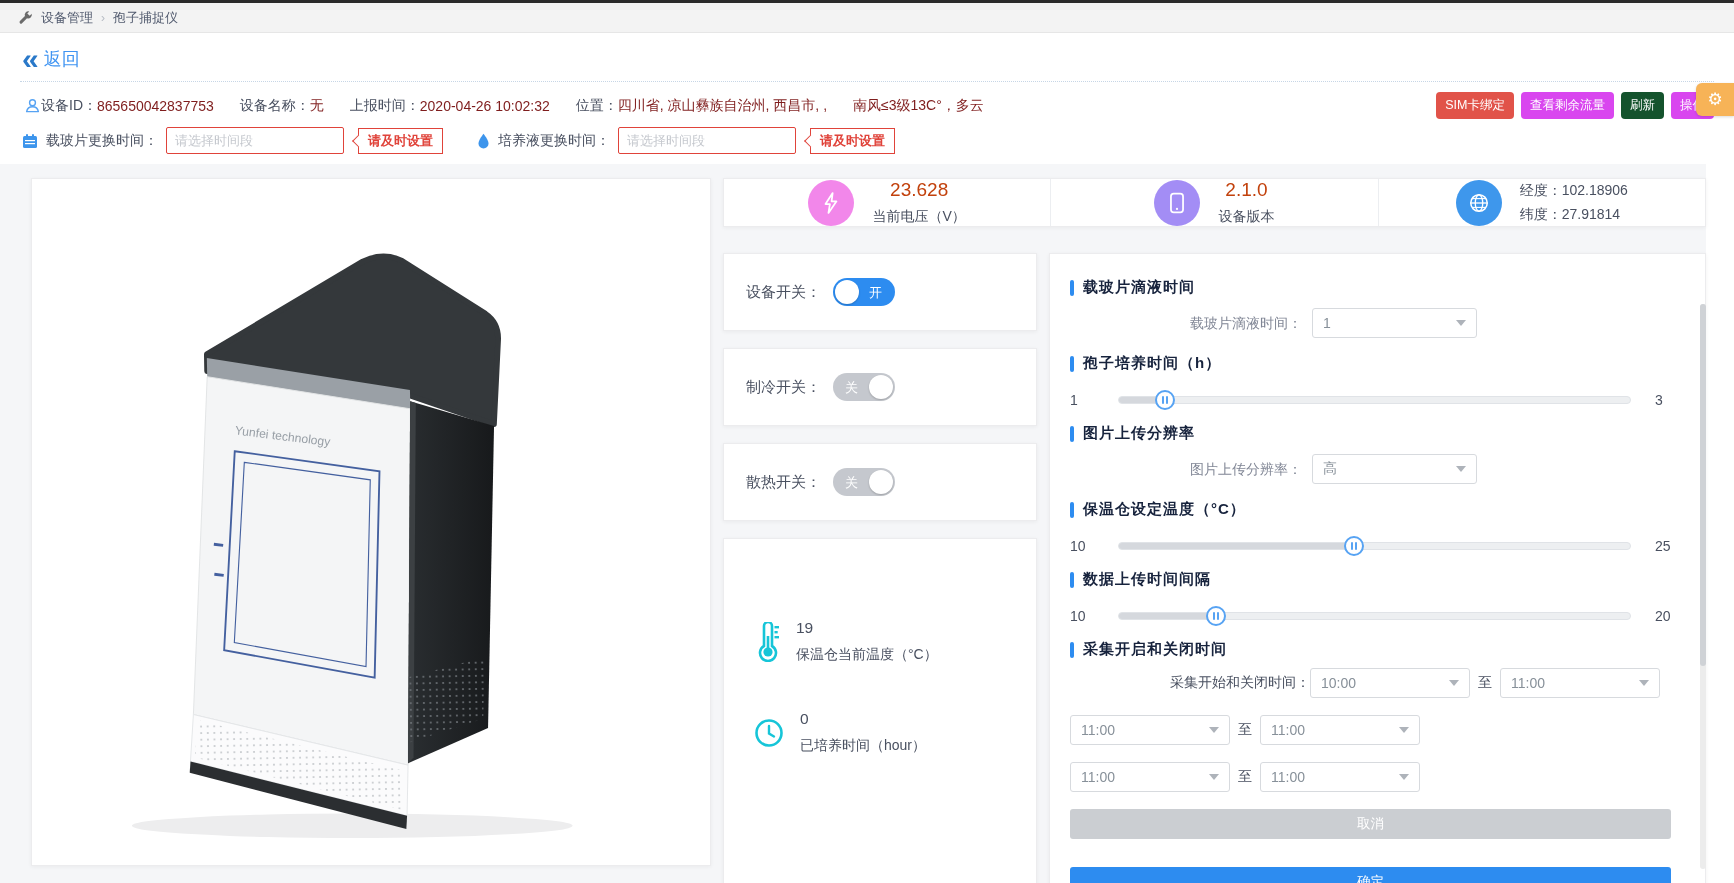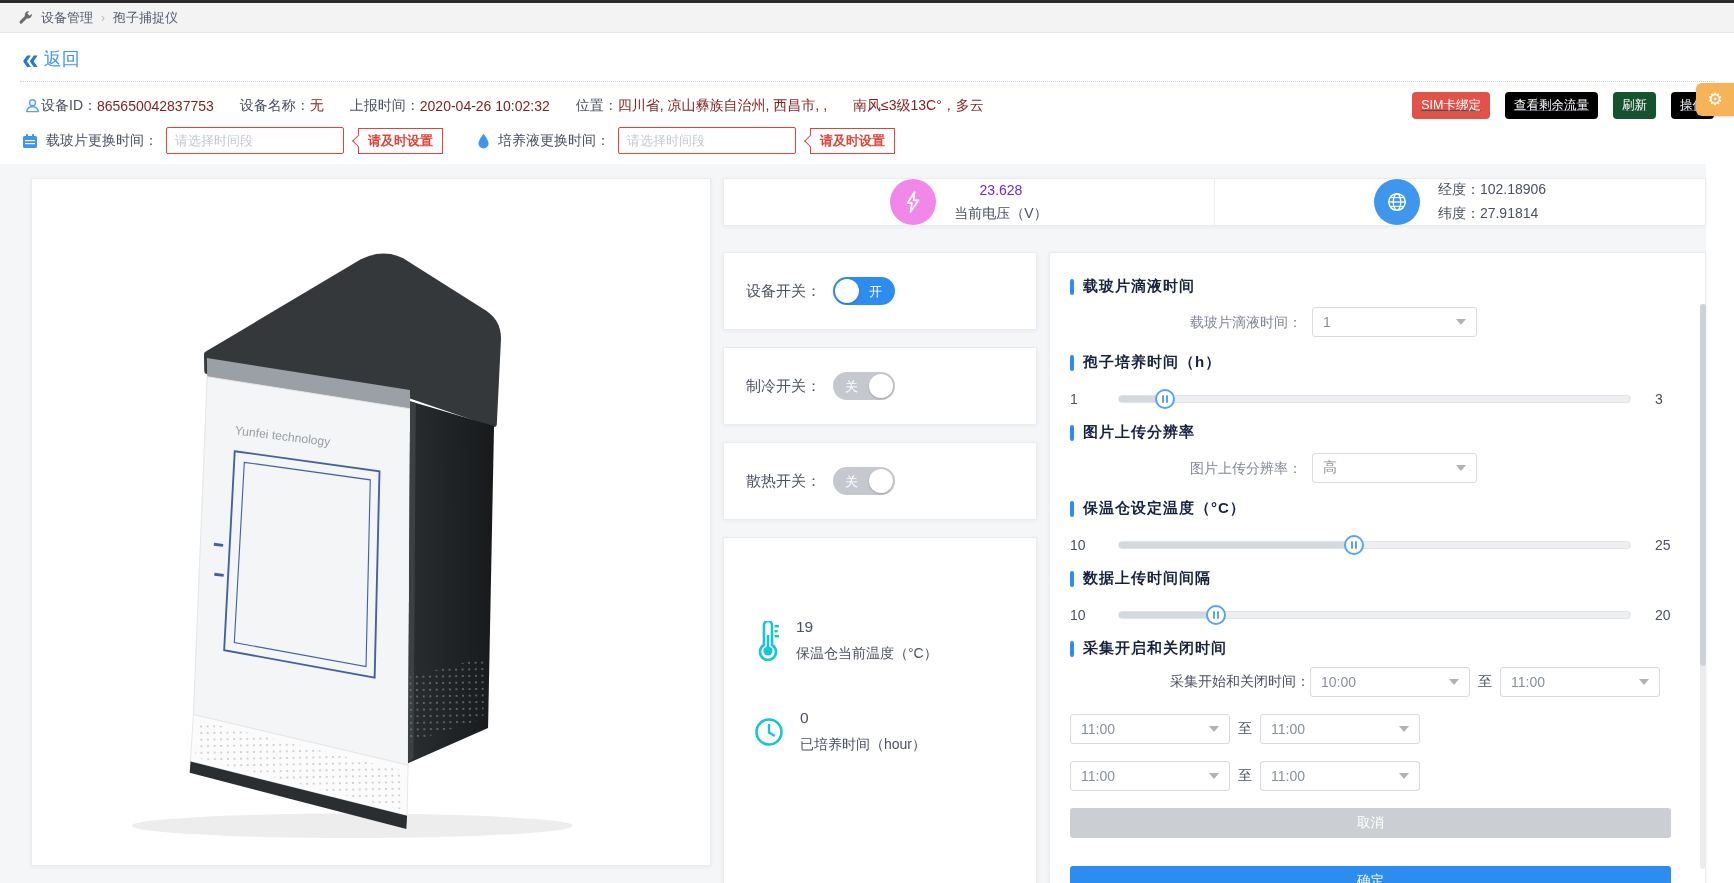--- a/index.html
+++ b/index.html
@@ -20,25 +20,25 @@
   .backrow .backtxt { color:#3f94f2; font-size:18px; }
   .gearbtn { position:absolute; right:0; top:50px; width:38px; height:33px; background:#f7b357;
     border-radius:6px 0 0 6px; display:flex; align-items:center; justify-content:center;
     color:#fff; font-size:17px; cursor:pointer; box-shadow:0 1px 3px rgba(0,0,0,.15); }
   .dotted { border-top:1px dotted #c7d6e6; margin:4px 0 0 0; }
 
   .inforow { display:flex; align-items:center; gap:26px; margin-top:10px; padding-left:4px; }
   .inforow .item { display:flex; align-items:center; white-space:nowrap; }
   .lbl { color:#495060; }
   .val { color:#7f1d1d; }
-  .hbtns { margin-left:auto; display:flex; gap:15px;text-decoration:underline; }
+  .hbtns { margin-left:auto; display:flex; gap:7px; }
   .hbtn { border:none; color:#fff; font-size:12.5px; padding:5px 9px; border-radius:4px; cursor:pointer;
     font-family:inherit; }
   .hbtn.red { background:#e15349; }
-  .hbtn.blue { background:#000000; }
+  .hbtn.blue { background:#d946ef; }
   .hbtn.green { background:#14532d; }
 
   .row2 { display:flex; align-items:center; gap:8px; margin:8px 0 10px 2px; }
   .row2 .grp { display:flex; align-items:center; gap:8px; margin-right:18px; }
   .redinput { width:178px; height:27px; border:1px solid #e0433a; border-radius:2px; padding:0 8px;
     font-size:13px; color:#495060; outline:none; font-family:inherit; }
   .redinput::placeholder { color:#c5c8ce; }
   .tagwarn { position:relative; border:1px solid #e0433a; color:#e0433a; font-weight:bold;
     font-size:13px; padding:3px 9px; background:#fff; margin-left:6px; white-space:nowrap; }
   .tagwarn::before { content:""; position:absolute; left:-5px; top:50%; width:8px; height:8px;
@@ -52,21 +52,21 @@
 
   .devcard { width:680px; height:688px; display:flex; align-items:center; justify-content:center; }
 
   .rightcol { flex:1; display:flex; flex-direction:column; }
   .statscard { height:92px; display:flex; align-items:stretch; margin-bottom:26px; }
   .stat { flex:1; display:flex; align-items:center; justify-content:center; gap:18px; position:relative; }
   .stat + .stat { border-left:1px solid #eceef1; }
   .circ { width:46px; height:46px; border-radius:50%; display:flex; align-items:center; justify-content:center; flex:none; }
   .circ.pink { background:#f287ea; } .circ.purple { background:#a38df5; } .circ.blue { background:#3e97ec; }
   .stat .txt { display:flex; flex-direction:column; gap:7px; align-items:center; }
-  .stat .txt .v { color:#6d28d9; font-size:14px; }
+  .stat .txt .v { color:#c2410c; font-size:19px; }
   .gpslines { display:flex; flex-direction:column; gap:6px; align-items:flex-start; }
 
   .lowrow { display:flex; gap:12px; flex:1;justify-content:flex-end; }
   .midcol { width:314px; display:flex; flex-direction:column; gap:17px; }
   .togglecard { height:78px; display:flex; align-items:center; padding-left:22px; gap:12px; }
   .togglecard .tl { font-size:15px; }
   .switch { position:relative; width:62px; height:28px; border-radius:15px; cursor:pointer;
     color:#fff; font-size:13px; }
   .switch .knob { position:absolute; top:2px; width:24px; height:24px; border-radius:50%;
     background:#fff; box-shadow:0 1px 2px rgba(0,0,0,.2); }
@@ -254,20 +254,32 @@
           <svg width="18" height="22" viewBox="0 0 14 20">
               <path d="M8.5 1 2 11h4l-1.3 8L12 8.5H7.5z" fill="none" stroke="#fff" stroke-width="1.6" stroke-linejoin="round"></path>
             </svg>
         </div>
         <div class="txt">
           <span class="v">23.628</span>
           <span>当前电压（V）</span>
         </div>
       </div>
       <div class="stat">
+        <div class="circ purple">
+          <svg width="16" height="22" viewBox="0 0 14 20">
+              <rect x="1.5" y="1.5" width="11" height="17" rx="2.5" fill="none" stroke="#fff" stroke-width="1.6"></rect>
+              <circle cx="7" cy="15.4" r="1" fill="#fff"></circle>
+            </svg>
+        </div>
+        <div class="txt">
+          <span class="v">2.1.0</span>
+          <span>设备版本</span>
+        </div>
+      </div>
+      <div class="stat">
         <div class="circ blue">
           <svg width="22" height="22" viewBox="0 0 20 20">
               <circle cx="10" cy="10" r="7.5" fill="none" stroke="#fff" stroke-width="1.4"></circle>
               <ellipse cx="10" cy="10" rx="3.4" ry="7.5" fill="none" stroke="#fff" stroke-width="1.2"></ellipse>
               <line x1="2.5" y1="10" x2="17.5" y2="10" stroke="#fff" stroke-width="1.2"></line>
               <line x1="3.6" y1="6" x2="16.4" y2="6" stroke="#fff" stroke-width="1"></line>
               <line x1="3.6" y1="14" x2="16.4" y2="14" stroke="#fff" stroke-width="1"></line>
             </svg>
         </div>
         <div class="gpslines">

